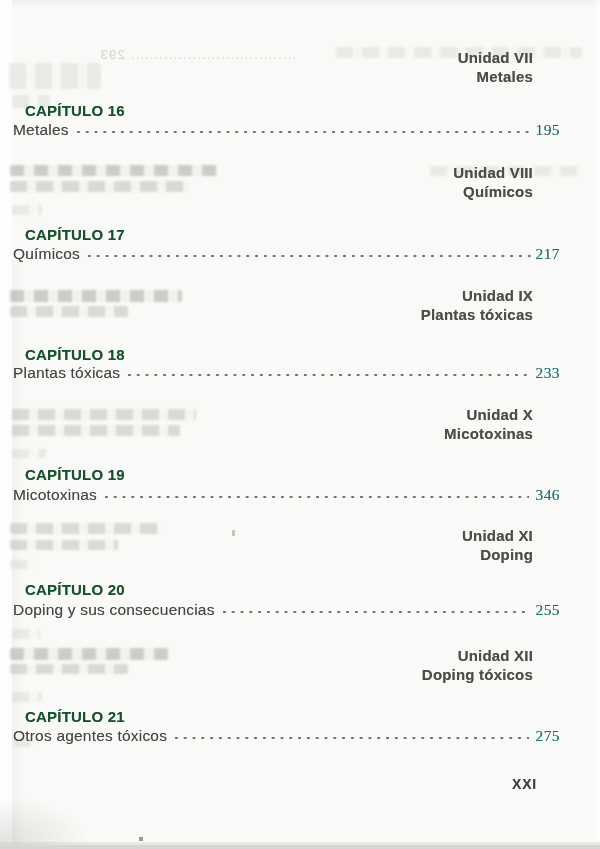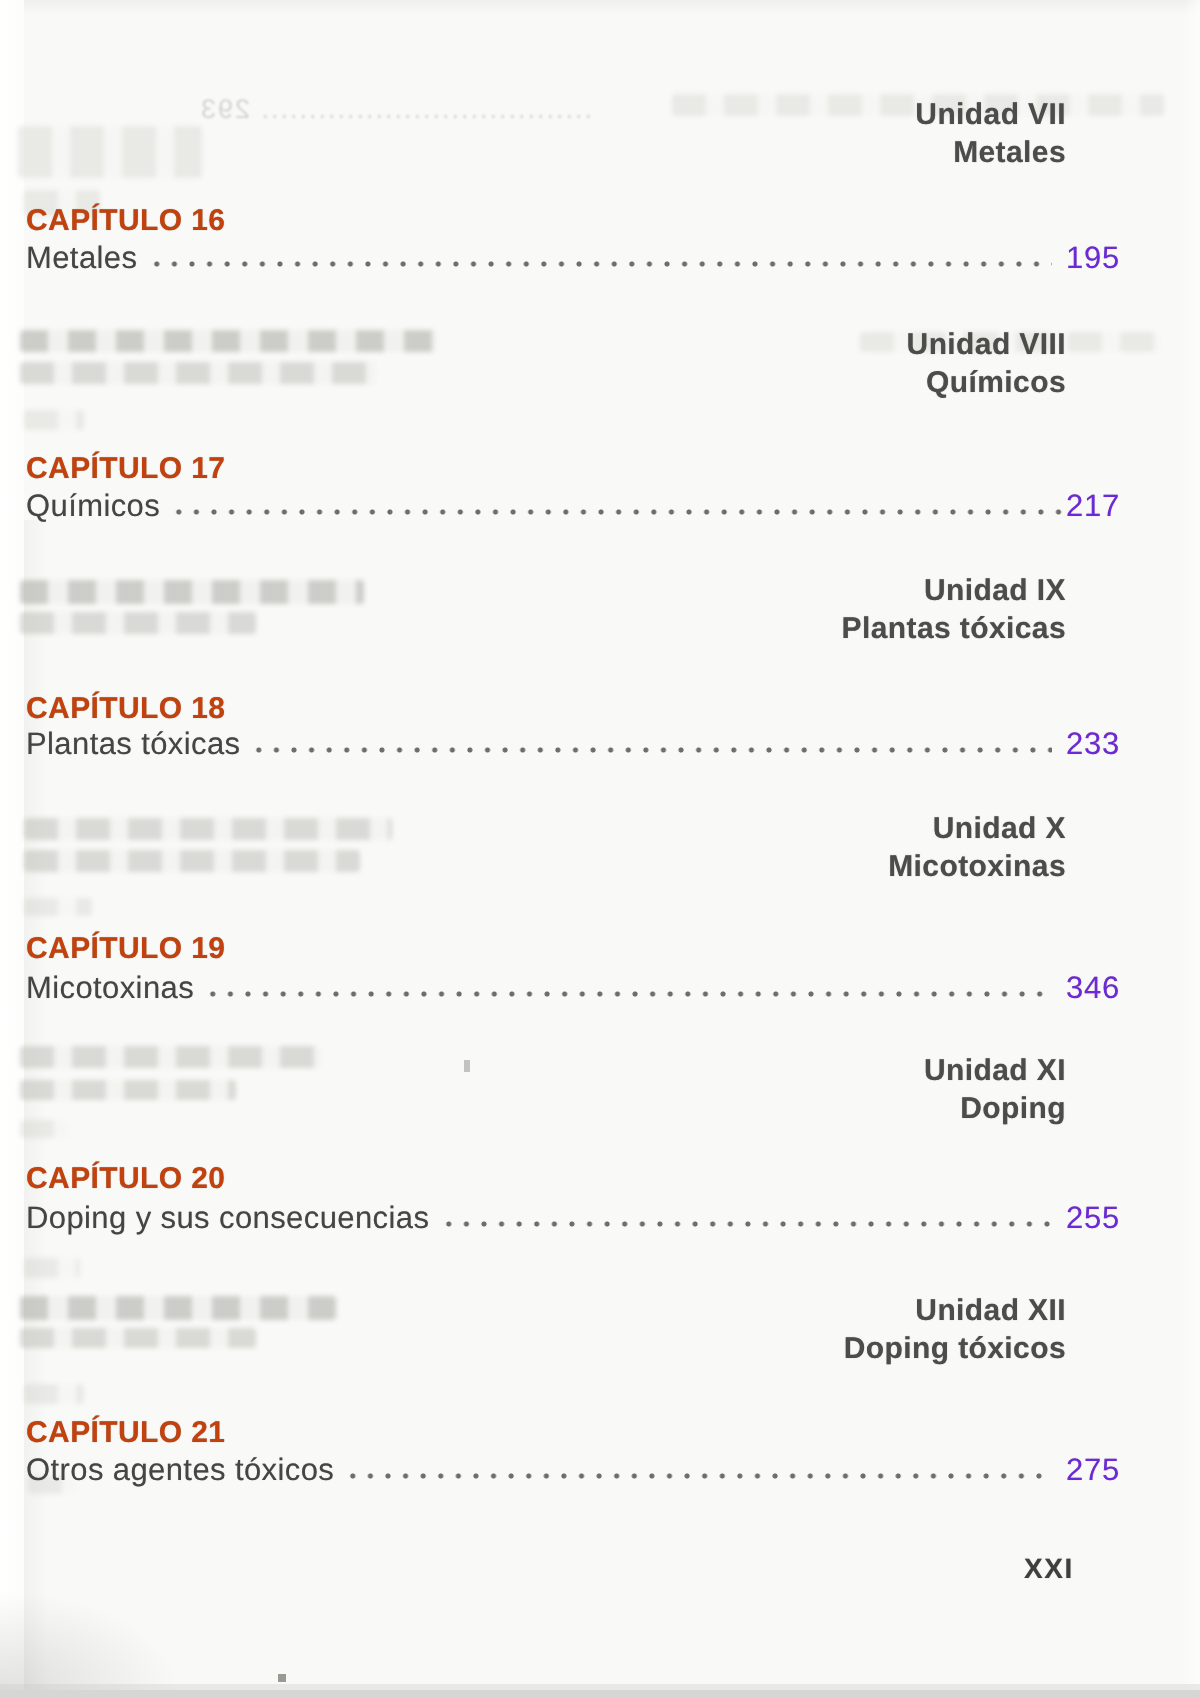--- a/index.html
+++ b/index.html
@@ -35,30 +35,30 @@
   .smudge.light{opacity:.5;}
   .smudge.dark{background:repeating-linear-gradient(90deg,rgba(168,168,162,0.55) 0 14px,rgba(220,220,215,0.25) 14px 24px);}
   .speck{position:absolute;background:#9a9a95;}
   .speck.colon{background:#c3c3bf;}
 
   
   .content{position:absolute;left:13px;top:0;width:547px;height:100%;}
   .unit{position:absolute;left:0;width:520px;text-align:right;
     font-size:15px;font-weight:bold;line-height:19px;color:#4c4c49;
     letter-spacing:0.2px;text-shadow:0 0 0.5px rgba(76,76,73,0.55);}
-  .chapter-label{position:absolute;left:0;font-size:15px;font-weight:bold;
-    color:#c2410c;letter-spacing:0.2px;text-shadow:0 0 0.5px rgba(74,74,71,0.55);text-align:center;}
+  .chapter-label{position:absolute;left:12px;font-size:15px;font-weight:bold;
+    color:#14532d;letter-spacing:0.2px;text-shadow:0 0 0.5px rgba(74,74,71,0.55);text-align:center;}
   .entry{position:absolute;left:0;width:547px;display:flex;align-items:baseline;}
   .entry-title{font-size:15.5px;color:#454543;letter-spacing:0.2px;white-space:nowrap;
     text-shadow:0 0 0.4px rgba(69,69,67,0.45);}
   .dots{flex:1;height:14px;align-self:flex-end;margin:0 0 1px 5px;
     background-image:radial-gradient(circle,#6d6d6a 1.05px,rgba(0,0,0,0) 1.5px);
     background-size:8.8px 10px;background-position:0 70%;background-repeat:repeat-x;}
-  .page-num{font-size:15.5px;color:#6d28d9;padding-left:7px;letter-spacing:0.4px;
-    text-shadow:0 0 0.4px rgba(69,69,67,0.45);}
+  .page-num{font-size:15.5px;color:#0f766e;padding-left:7px;letter-spacing:0.4px;
+    text-shadow:0 0 0.4px rgba(69,69,67,0.45);font-family:Liberation Serif, serif;}
   .entry.tight .page-num{padding-left:1px;}
   .folio{position:absolute;right:63px;top:776px;font-size:14px;font-weight:bold;
     color:#3f3f3d;letter-spacing:0.8px;text-shadow:0 0 0.5px rgba(63,63,61,0.5);}
 
   
   .u0{top:48px}.u1{top:163px}.u2{top:286px}.u3{top:405px}.u4{top:526px}.u5{top:646px}
   .c0{top:102px}.c1{top:226px}.c2{top:346px}.c3{top:466px}.c4{top:581px}.c5{top:708px}
   .e0{top:121px}.e1{top:245px}.e2{top:364px}.e3{top:486px}.e4{top:601px}.e5{top:727px}
 </style>
 </head>

